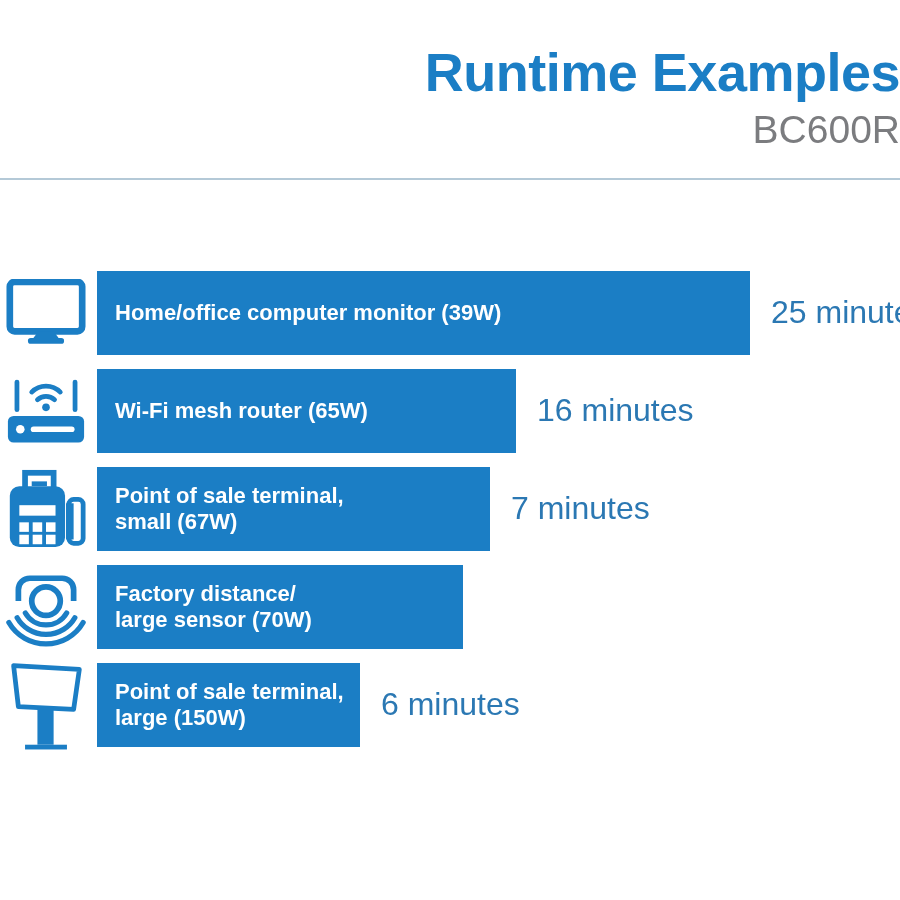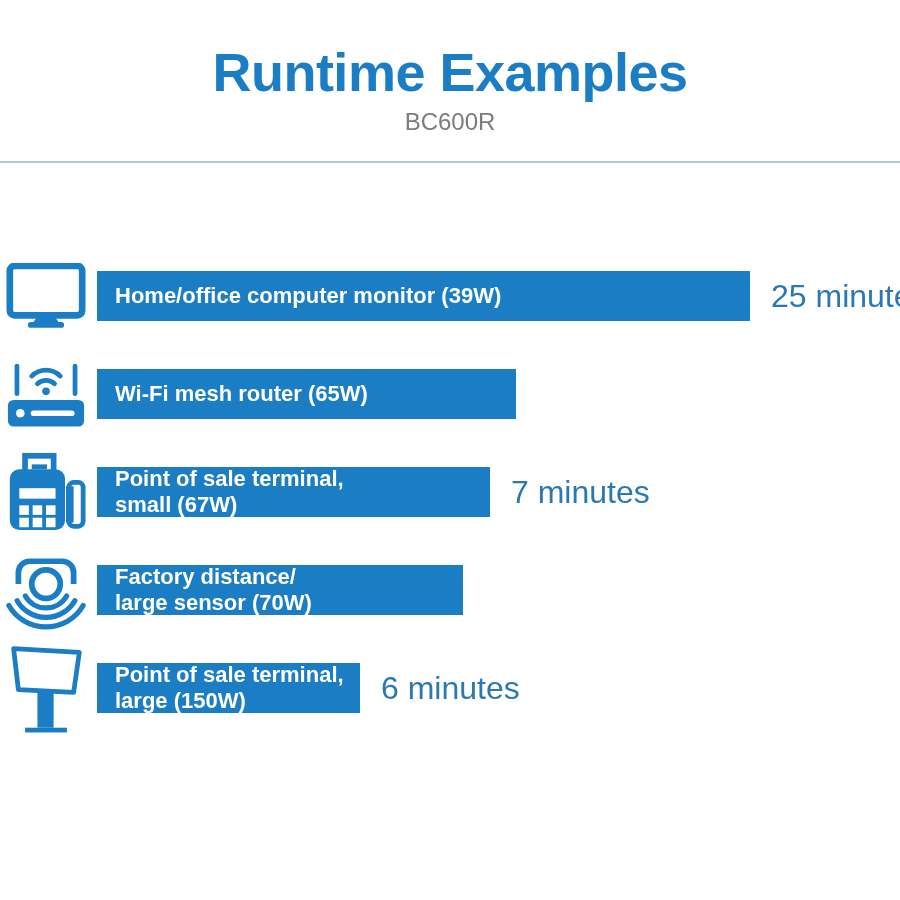--- a/index.html
+++ b/index.html
@@ -3,32 +3,32 @@
 <meta charset="utf-8">
 <style>
   html,body { margin:0; padding:0; background:#ffffff; }
   .page {
     position:relative;
     width:900px; height:900px;
     background:#ffffff;
     font-family:"Liberation Sans", sans-serif;
     overflow:hidden;
   }
-  header { padding-top:44px; text-align:center; }
+  header { padding-top:44px; text-align:right; }
   .title {
     margin:0;
     font-size:54px;
     font-weight:800;
     letter-spacing:-0.5px;
     color:var(--primary);
     line-height:1.05;
   }
   .subtitle {
     margin-top:8px;
-    font-size:24px;
+    font-size:39px;
     font-weight:400;
     color:var(--subtitle);
     line-height:1.1;
   }
   .divider {
     margin:26px 0 0 0;
     border:none;
     border-top:2px solid var(--divider);
     width:100%;
   }
@@ -46,21 +46,21 @@
     height:70px;
     display:flex;
     align-items:center;
     justify-content:flex-start;
     padding-left:6px;
     box-sizing:border-box;
     color:var(--primary);
     overflow:visible;
   }
   .bar {
-    height:50px;
+    height:84px;
     background:var(--primary);
     display:flex;
     align-items:center;
     padding-left:18px;
     box-sizing:border-box;
     flex:none;
   }
   .bar-label {
     color:#ffffff;
     font-size:22px;
@@ -158,20 +158,21 @@
 
   <div class="row">
     <div class="icon-cell">
       <svg class="device-icon" viewBox="0 0 84 76" style="width: 80px; height: 72.381px;">
             <use href="#wifi-router-icon"></use>
           </svg>
     </div>
     <div class="bar" style="width: 419px; text-align: center;">
       <span class="bar-label">Wi-Fi mesh router (65W)</span>
     </div>
+    <span class="runtime">16 minutes</span>
   </div>
 
   <div class="row">
     <div class="icon-cell">
       <svg class="device-icon" viewBox="0 0 84 84" style="width: 80px; height: 80px;">
             <use href="#pos-terminal-small-icon"></use>
           </svg>
     </div>
     <div class="bar" style="width: 393px;">
       <span class="bar-label">Point of sale terminal,

